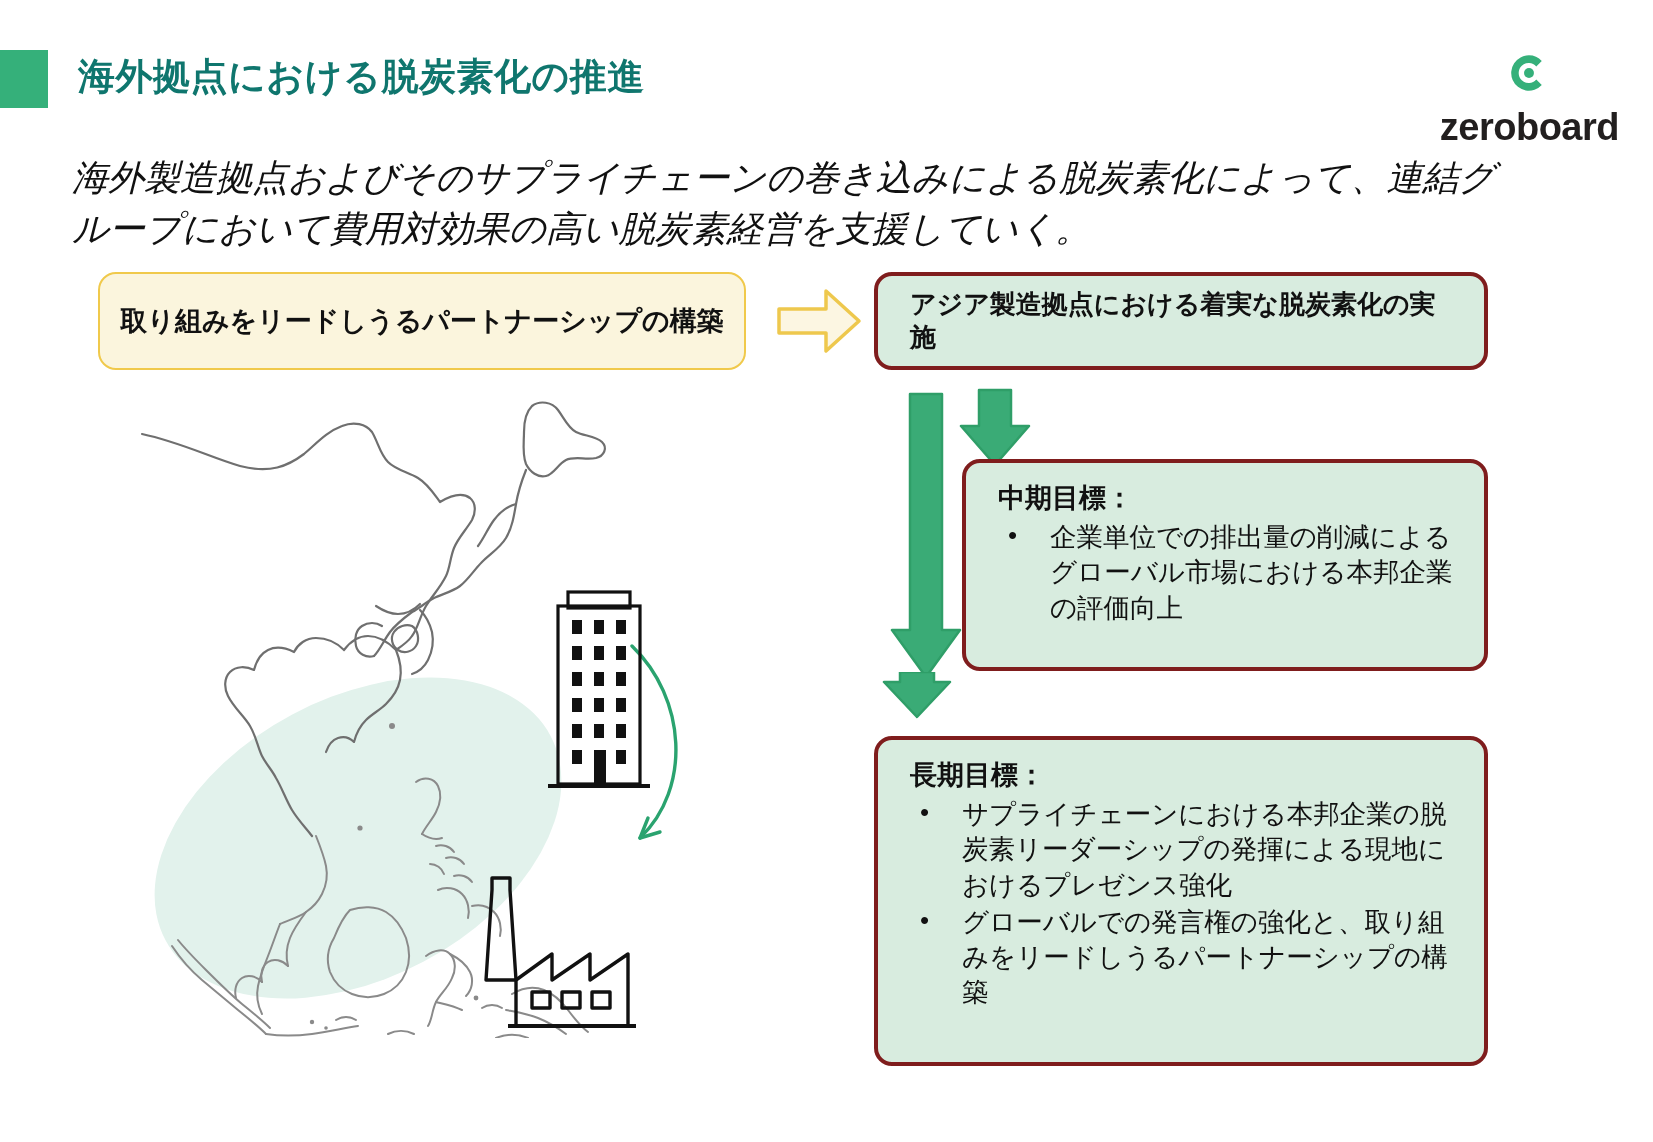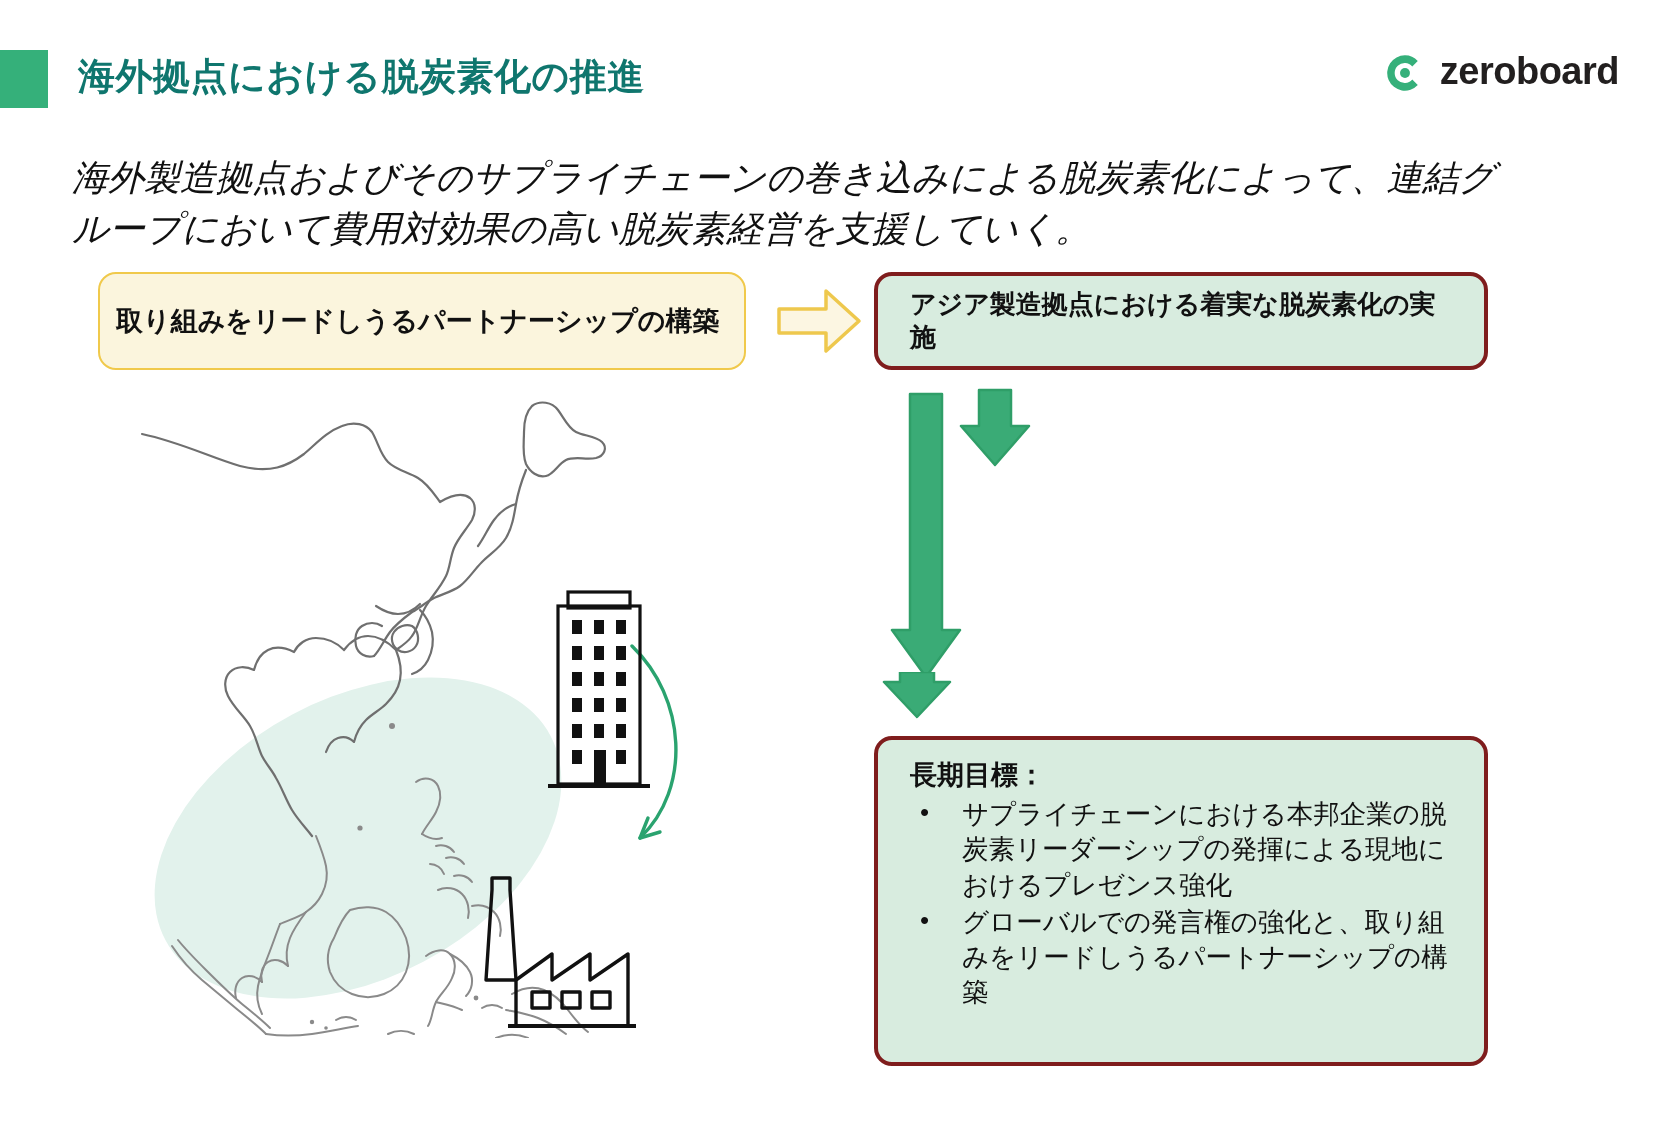--- a/index.html
+++ b/index.html
@@ -38,22 +38,23 @@
     color: #0f766e;
     white-space: nowrap;
   }
 
   
   .logo {
     position: absolute;
     right: 34px;
     top: 52px;
     display: flex;
-    align-items: flex-start;
+    align-items: center;
     gap: 14px;
+    flex-direction: column;
   }
   .logo-mark {
     width: 42px;
     height: 42px;
     display: block;
   }
   .logo-text {
     font-size: 38px;
     font-weight: bold;
     color: #221f1f;
@@ -81,21 +82,21 @@
   }
   .box-yellow {
     left: 98px;
     top: 272px;
     width: 648px;
     height: 98px;
     background: #fbf5dd;
     border: 2px solid #f0c94b;
     display: flex;
     flex-direction: column;
-    align-items: flex-start;
+    align-items: center;
     justify-content: center;
     text-align: center;
     padding: 4px 16px;
   }
   .box-yellow .line {
     font-size: 27px;
     font-weight: bold;
     line-height: 1.26;
     color: #111111;
     white-space: nowrap;
@@ -247,20 +248,26 @@
       <path d="M22 2 H54 V238 H72 L38 285 L4 238 H22 Z" fill="#3aab76" stroke="#2f9e68" stroke-width="2.5" stroke-linejoin="round"></path>
     </svg>
   </span>
 
   <span class="arrow-green-short">
     <svg viewBox="0 0 76 80" aria-hidden="true">
       <path d="M22 2 H54 V38 H72 L38 77 L4 38 H22 Z" fill="#3aab76" stroke="#2f9e68" stroke-width="2.5" stroke-linejoin="round"></path>
     </svg>
   </span>
 
+  <div class="box box-green box-mid">
+    <div class="goal-title">中期目標：</div>
+    <ul class="bullets">
+      <li>企業単位での排出量の削減によるグローバル市場における本邦企業の評価向上</li>
+    </ul>
+  </div>
 
   <span class="arrow-green-short2">
     <svg viewBox="0 0 74 48" aria-hidden="true">
       <path d="M20 0 H54 V10 H70 L37 45 L4 10 H20 Z" fill="#3aab76" stroke="#2f9e68" stroke-width="2.5" stroke-linejoin="round"></path>
     </svg>
   </span>
 
   <div class="box box-green box-long">
     <div class="goal-title">長期目標：</div>
     <ul class="bullets">

